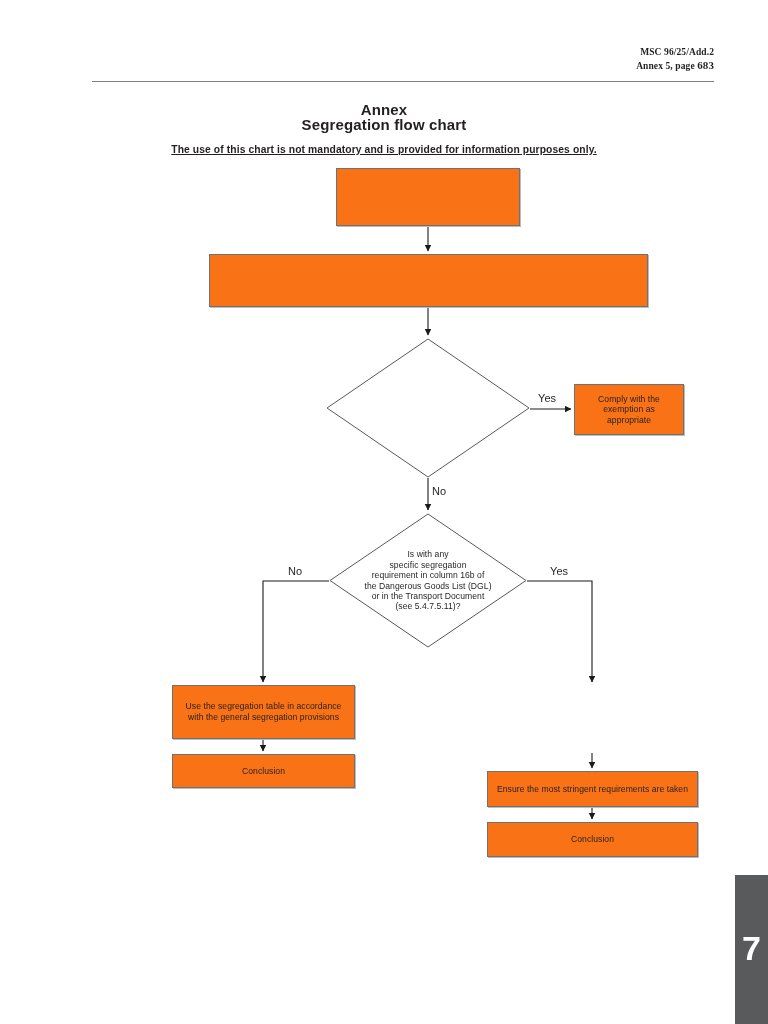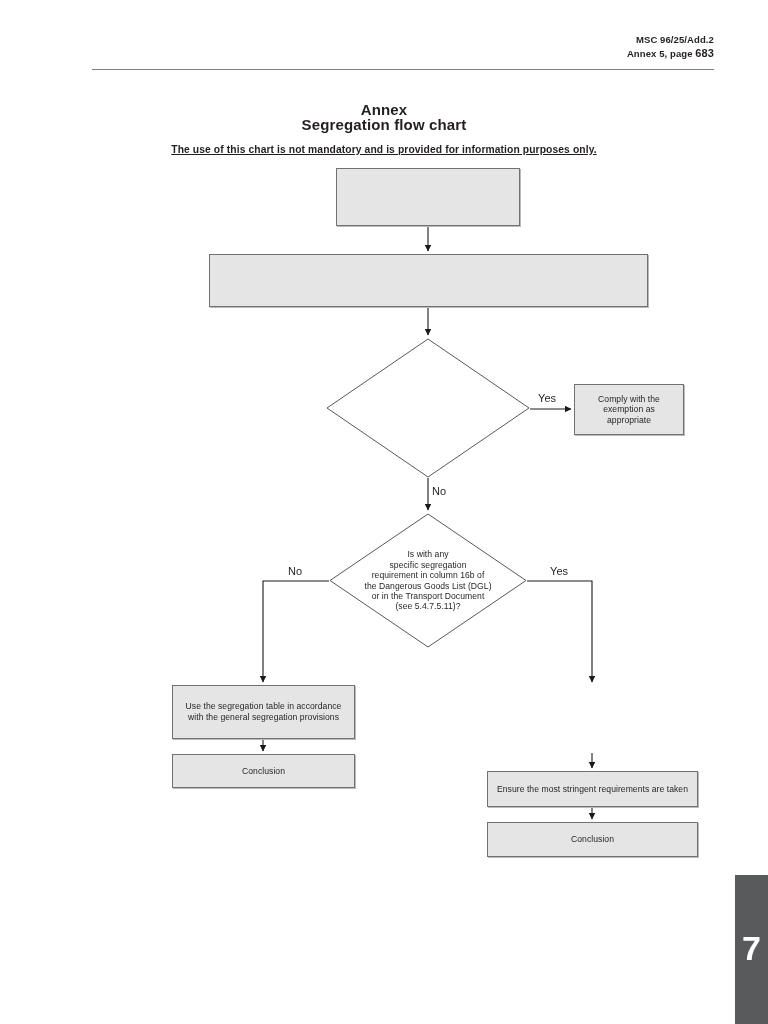--- a/index.html
+++ b/index.html
@@ -10,23 +10,24 @@
     position: relative;
     background: #ffffff;
     font-family: "Liberation Sans", sans-serif;
     color: #231f20;
     overflow: hidden;
   }
 
   
   #page-header {
     position: absolute;
-    left: 0; top: 4px;
+    left: 0; top: 16px;
     width: 768px;
     height: 70px;
+    font-family: Liberation Serif, serif;
   }
   #header-ref-block {
     position: absolute;
     right: 54px;
     top: 30px;
     text-align: right;
     font-size: 9.5px;
     font-weight: bold;
     line-height: 12.5px;
     letter-spacing: 0.1px;
@@ -73,21 +74,21 @@
   }
   #connector-layer {
     position: absolute;
     left: 0; top: 0;
     width: 768px; height: 1024px;
     pointer-events: none;
   }
 
   .node {
     position: absolute;
-    background: #e5e5e5;
+    background: #f97316;
     display: flex;
     align-items: center;
     justify-content: center;
     text-align: center;
   }
   .box {
     border: 1px solid #6f7174;
     box-shadow: 1px 1px 0 #b9bbbd;
   }
   .box-text {

